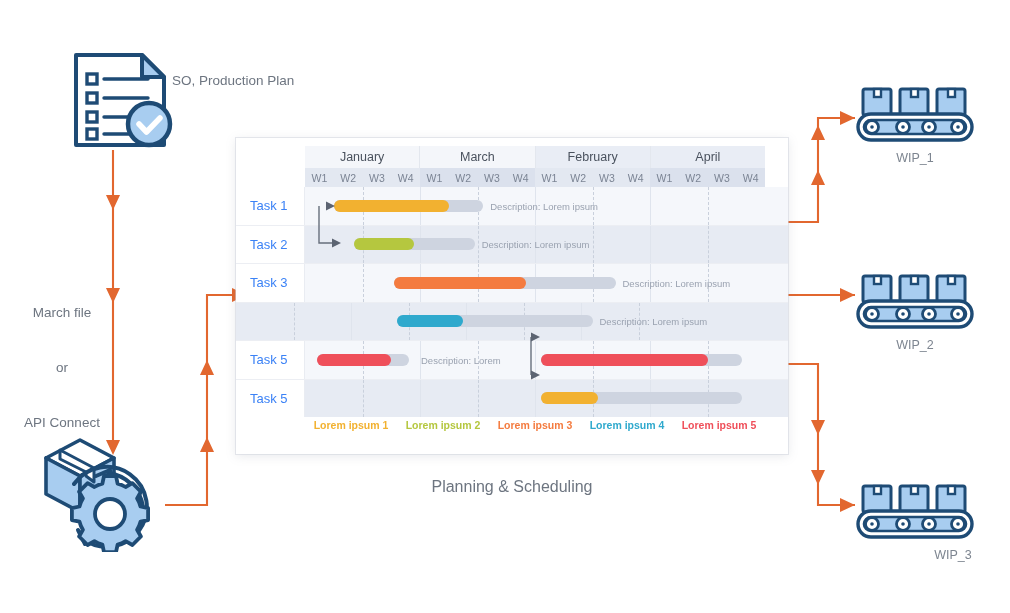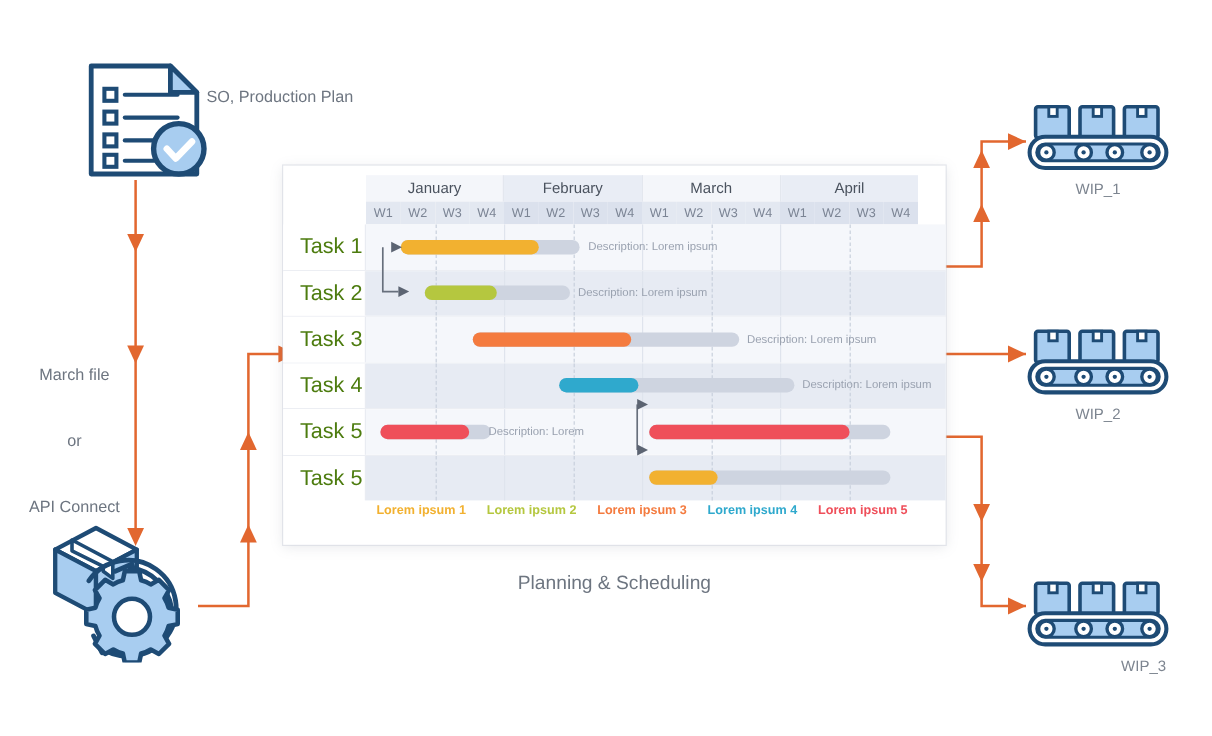--- a/index.html
+++ b/index.html
@@ -71,21 +71,21 @@
     height:37.5px;
     border-bottom:1px solid #eceef3;
     display:flex;
   }
   .grow:last-child{border-bottom:none;}
   .grow .tname{
     width:69px;flex:0 0 69px;
     display:flex;align-items:center;
     padding-left:14px;
     box-sizing:border-box;
-    font-size:18px;color:#4d7c0f;
+    font-size:13px;color:#3b82f6;
     background:#ffffff;
     border-right:1px solid #e9ecf2;
   }
   .grow .tlane{
     position:relative;
     flex:1 1 auto;
     background:#f5f7fb;
   }
   .grow.even .tlane{background:#e7ebf3;}
   .grow.even .tname{background:#ffffff;}
@@ -225,22 +225,22 @@
       <circle cx="0" cy="4" r="15" fill="#ffffff" stroke="#1e4b75" stroke-width="3.8"></circle>
     </g>
   </svg>
 
 
   <div id="gantt-card">
     <div id="gantt-inner">
 
       <div class="ghead-months">
         <div class="mon">January</div>
+        <div class="mon">March</div>
         <div class="mon alt">February</div>
-        <div class="mon">March</div>
         <div class="mon alt">April</div>
       </div>
 
       <div class="ghead-weeks">
         <div class="wk">W1</div>
         <div class="wk">W2</div>
         <div class="wk">W3</div>
         <div class="wk">W4</div>
         <div class="wk altmon">W1</div>
         <div class="wk altmon">W2</div>
@@ -296,21 +296,20 @@
               <div class="vdash" style="left: 57.5px;"></div>
               <div class="vdash" style="left: 172.5px;"></div>
               <div class="vdash" style="left: 287.5px;"></div>
               <div class="vdash" style="left: 402.5px;"></div>
               <div class="bar-track" style="left: 89.125px; width: 221.375px;"></div>
               <div class="bar-fill" style="left: 89.125px; width: 132.25px; background: rgb(244, 123, 63);"></div>
               <div class="bar-desc" style="left: 317.5px;">Description: Lorem ipsum</div>
             </div>
           </div>
           <div class="grow even">
-            <div class="tname">Task 4</div>
             <div class="tlane">
               <div class="vsep" style="left: 115px;"></div>
               <div class="vsep" style="left: 230px;"></div>
               <div class="vsep" style="left: 345px;"></div>
               <div class="vdash" style="left: 57.5px;"></div>
               <div class="vdash" style="left: 172.5px;"></div>
               <div class="vdash" style="left: 287.5px;"></div>
               <div class="vdash" style="left: 402.5px;"></div>
               <div class="bar-track" style="left: 161px; width: 195.5px;"></div>
               <div class="bar-fill" style="left: 161px; width: 66.125px; background: rgb(47, 169, 205);"></div>
@@ -322,21 +321,21 @@
             <div class="tlane">
               <div class="vsep" style="left: 115px;"></div>
               <div class="vsep" style="left: 230px;"></div>
               <div class="vsep" style="left: 345px;"></div>
               <div class="vdash" style="left: 57.5px;"></div>
               <div class="vdash" style="left: 172.5px;"></div>
               <div class="vdash" style="left: 287.5px;"></div>
               <div class="vdash" style="left: 402.5px;"></div>
               <div class="bar-track" style="left: 11.5px; width: 92px;"></div>
               <div class="bar-fill" style="left: 11.5px; width: 74.75px; background: rgb(239, 79, 90);"></div>
-              <div class="bar-desc" style="left: 102px;">Description: Lorem</div>
+              <div class="bar-desc" style="left: 116px;">Description: Lorem</div>
               <div class="bar-track" style="left: 235.75px; width: 201.25px;"></div>
               <div class="bar-fill" style="left: 235.75px; width: 166.75px; background: rgb(239, 79, 90);"></div>
             </div>
           </div>
           <div class="grow even">
             <div class="tname">Task 5</div>
             <div class="tlane">
               <div class="vsep" style="left: 115px;"></div>
               <div class="vsep" style="left: 230px;"></div>
               <div class="vsep" style="left: 345px;"></div>

